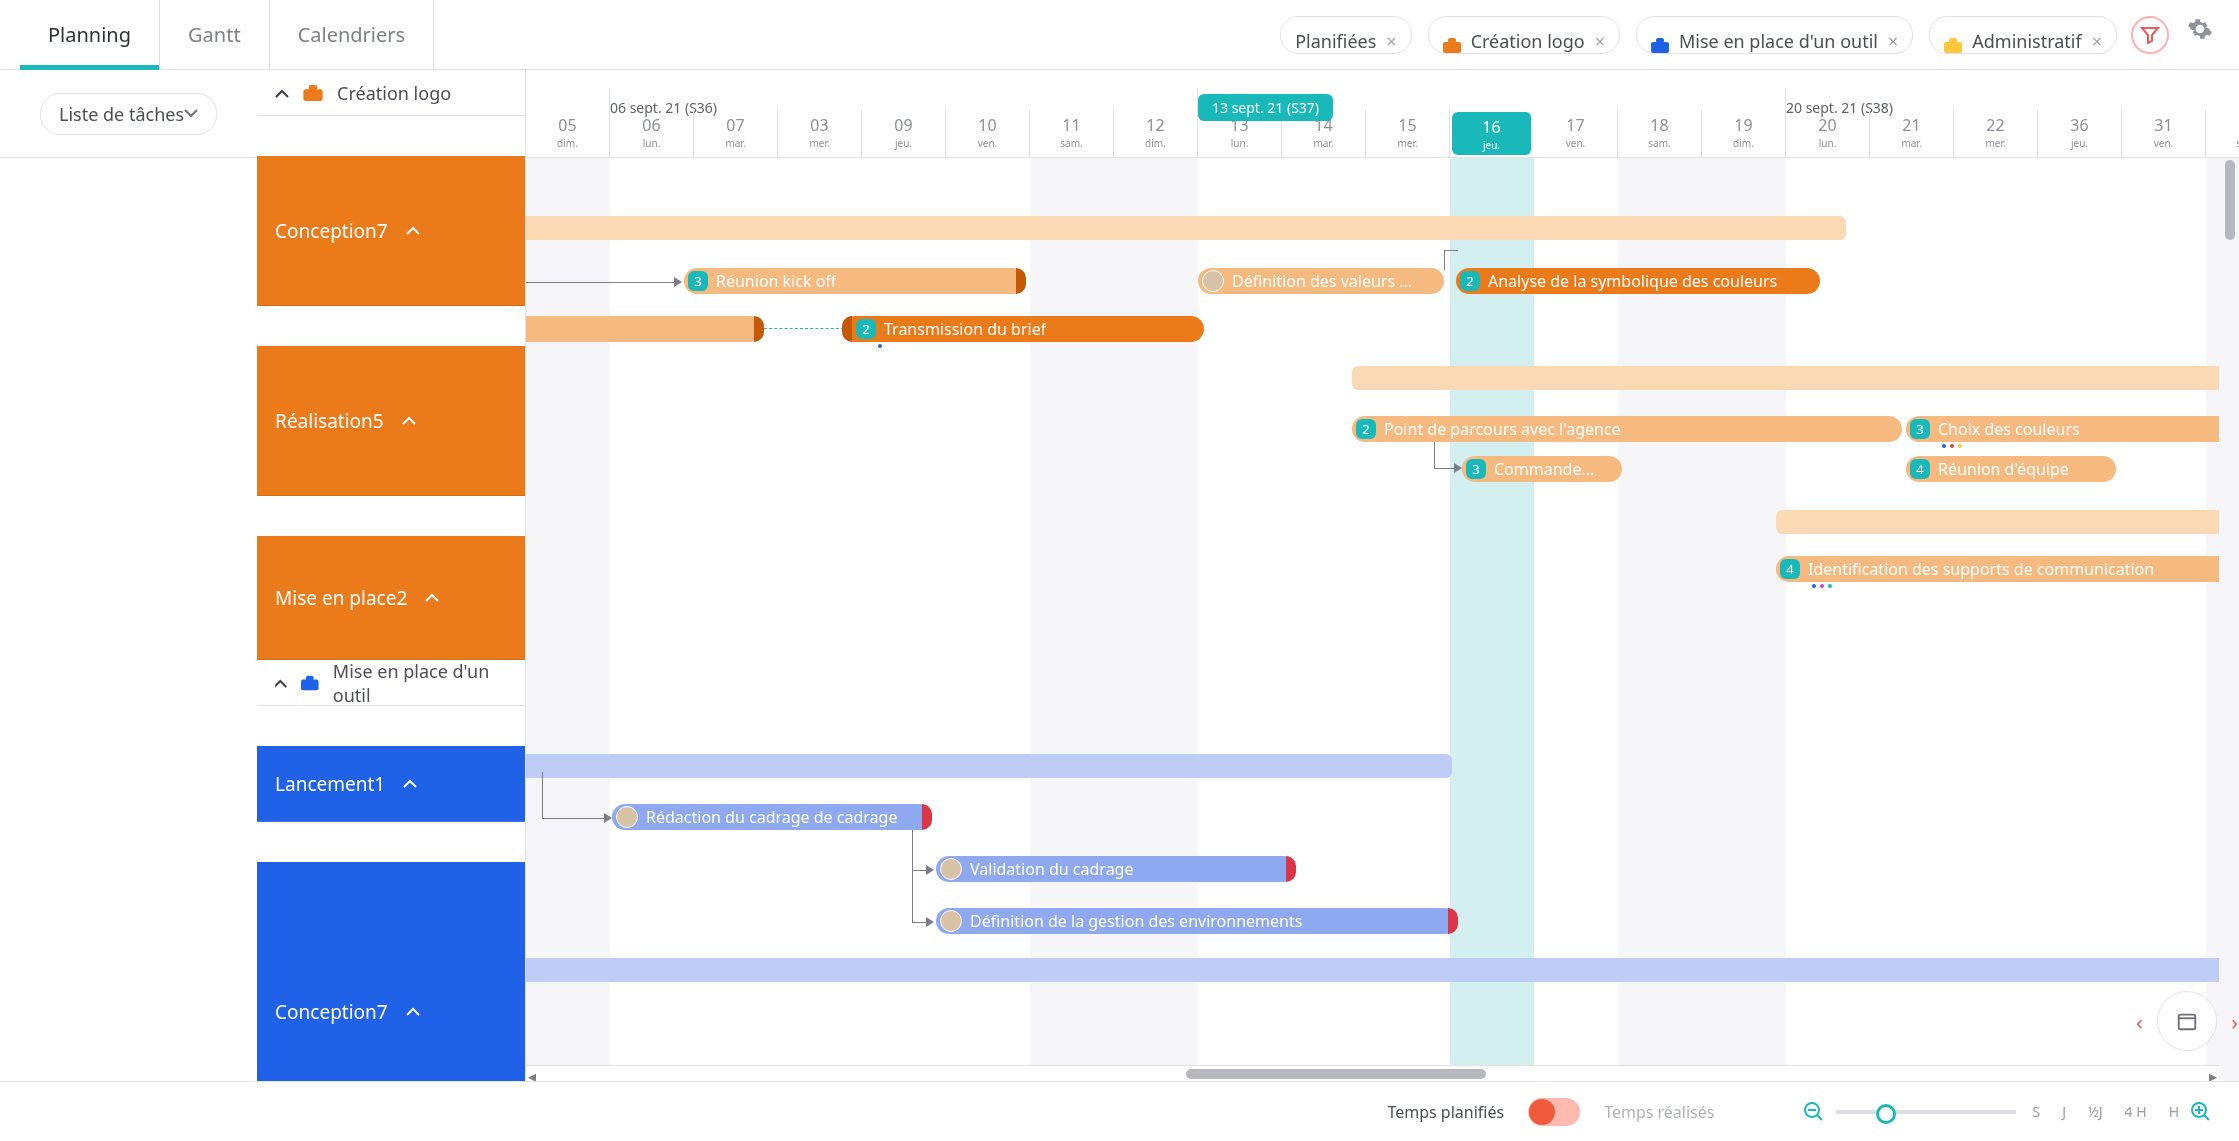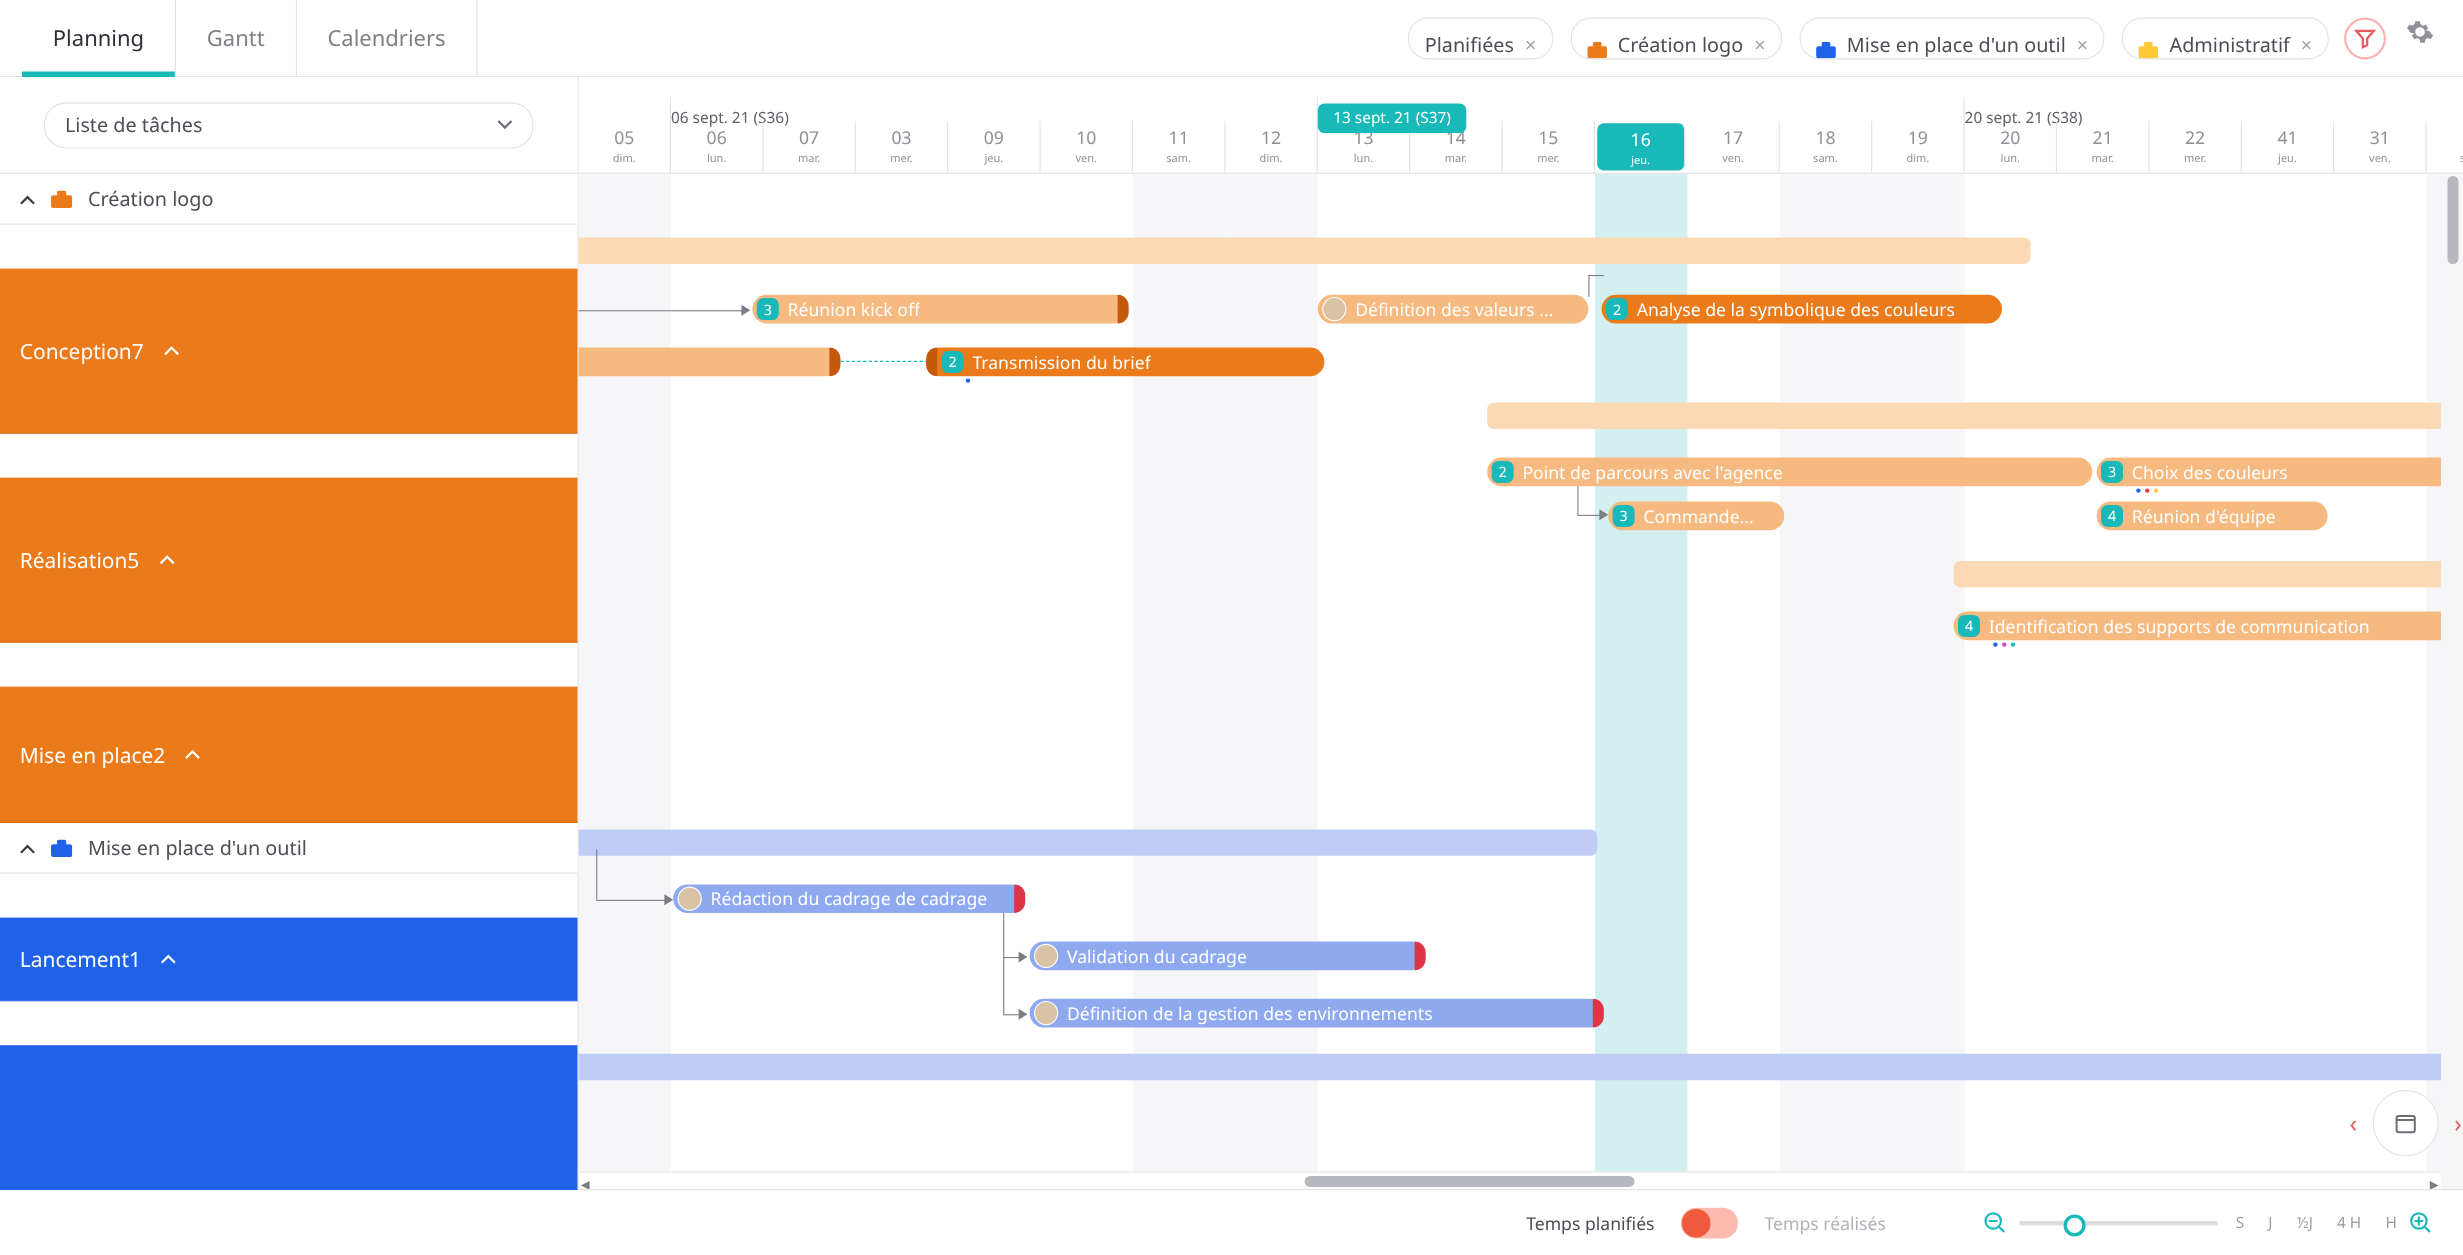--- a/index.html
+++ b/index.html
@@ -28,21 +28,21 @@
 .tab.active::after{content:"";position:absolute;left:0;right:0;bottom:-1px;height:5px;background:var(--teal);}
 .spacer{flex:1;}
 .chip{display:flex;align-items:flex-end;gap:10px;background:#fff;border:1px solid var(--border);border-radius:18px;height:38px;padding:0 14px;margin:16px 8px;color:#4b4e54;font-size:18px;cursor:pointer;}
 .chip .briefcase{width:18px;height:15px;}
 .chip .x{color:#a0a3a9;font-size:18px;}
 .roundbtn{width:38px;height:38px;margin:16px 6px;border:2px solid #ffb0b0;border-radius:50%;display:flex;align-items:center;justify-content:center;cursor:pointer;}
 .gear{margin:16px 6px 16px 12px;cursor:pointer;}
 
 
 .main{position:relative;display:flex;height:calc(100% - 70px - 60px);}
-.sidebar{width:526px;flex:none;border-right:1px solid var(--border);display:flex;flex-direction:column;}
+.sidebar{width:526px;flex:none;border-right:1px solid var(--border);display:flex;}
 .side-top{height:88px;display:flex;align-items:center;padding:0 40px;border-bottom:1px solid var(--border);}
 .select{flex:1;height:42px;border:1px solid var(--border);border-radius:20px;display:flex;align-items:center;justify-content:space-between;padding:0 18px;background:#fff;color:#4b4e54;font-size:18px;cursor:pointer;}
 .side-body{flex:1;overflow:auto;}
 .proj-header{height:46px;display:flex;align-items:center;gap:14px;padding:0 18px;background:#fff;border-bottom:1px solid var(--border);}
 .proj-header .caret{transform:rotate(180deg);cursor:pointer;}
 .section-row{height:150px;color:#fff;display:flex;align-items:center;justify-content:flex-start;padding:0 18px;margin-top:40px;}
 .section-row.short{height:76px;}
 .section-row.blue{background:var(--blue);border-bottom:1px solid #4476ee;}
 .section-row.orange{background:var(--orange);border-bottom:1px solid #d96c12;}
 .section-row .label{font-size:19px;}
@@ -317,21 +317,21 @@
           </div>
           <div class="day">
             <span class="n">21</span>
             <span class="d">mar.</span>
           </div>
           <div class="day">
             <span class="n">22</span>
             <span class="d">mer.</span>
           </div>
           <div class="day">
-            <span class="n">41</span>
+            <span class="n">36</span>
             <span class="d">jeu.</span>
           </div>
           <div class="day">
             <span class="n">31</span>
             <span class="d">ven.</span>
           </div>
           <div class="day">
             <span class="n">25</span>
             <span class="d">sam.</span>
           </div>

